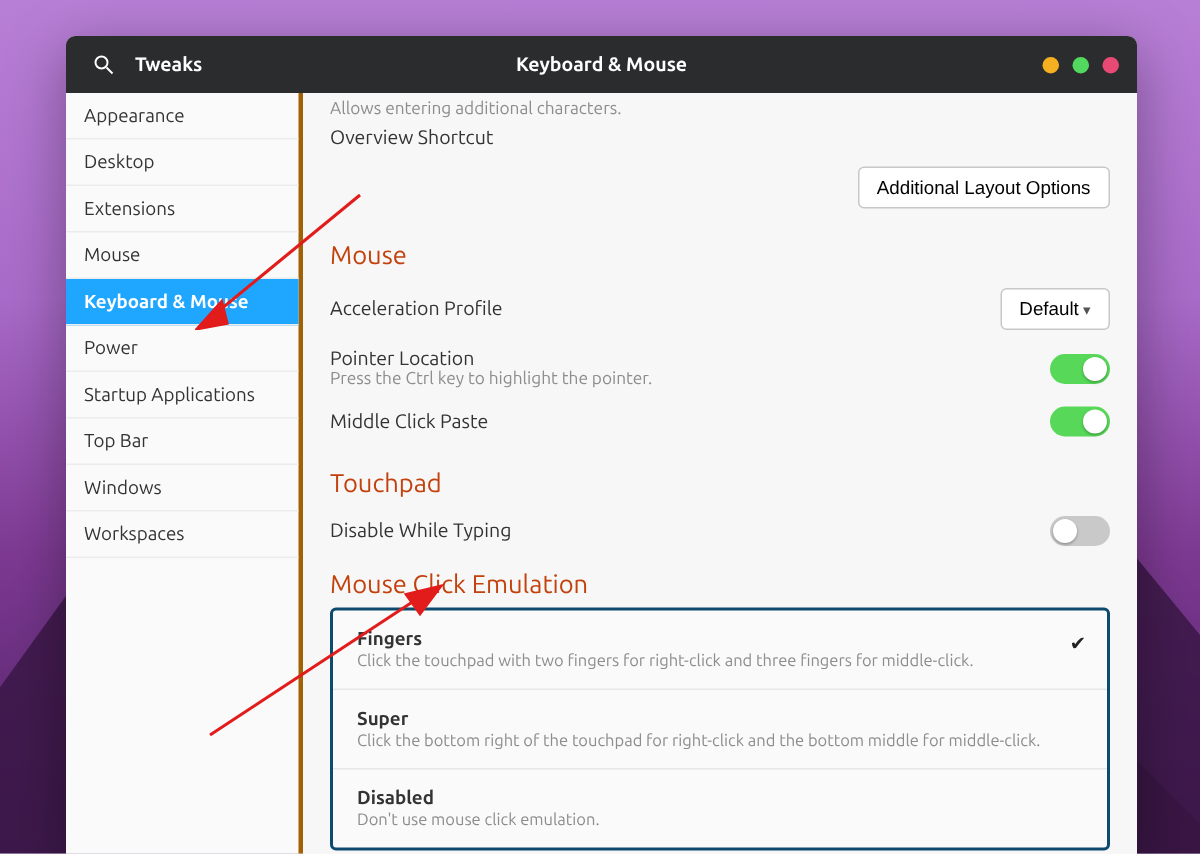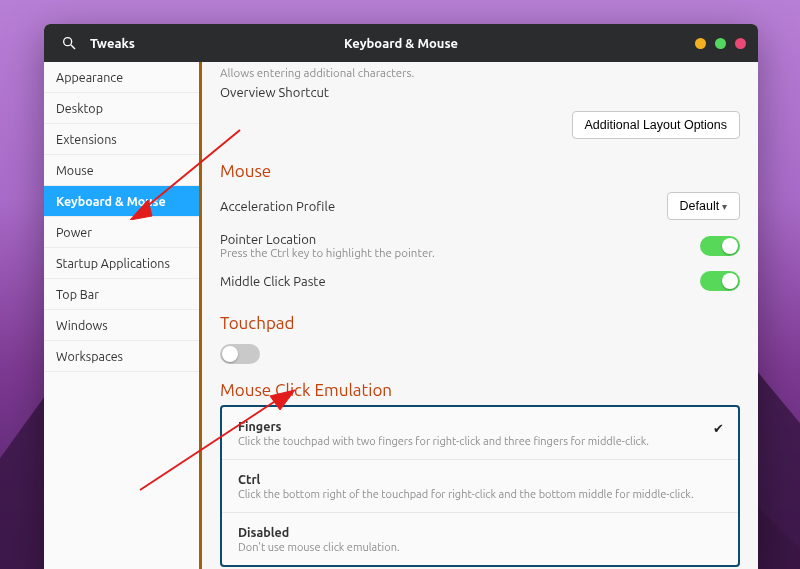--- a/index.html
+++ b/index.html
@@ -161,35 +161,36 @@
       <div class="row">
         <div class="label">Middle Click Paste</div>
         <div id="sw-middle" class="switch on">
             <div class="knob"></div>
           </div>
       </div>
 
       <div class="sectionhdr">Touchpad</div>
 
       <div class="row">
+        <div class="label">Disable While Typing</div>
         <div id="sw-disable" class="switch">
             <div class="knob"></div>
           </div>
       </div>
 
       <div class="sectionhdr" style="margin-top:10px;">Mouse Click Emulation</div>
 
       <div class="emulist" id="emulist">
           <div class="emu-item">
             <div class="t">Fingers</div>
             <div class="d">Click the touchpad with two fingers for right-click and three fingers for middle-click.</div>
             <div class="check">✔</div>
           </div>
           <div class="emu-item">
-            <div class="t">Ctrl</div>
+            <div class="t">Super</div>
             <div class="d">Click the bottom right of the touchpad for right-click and the bottom middle for middle-click.</div>
           </div>
           <div class="emu-item">
             <div class="t">Disabled</div>
             <div class="d">Don't use mouse click emulation.</div>
           </div>
         </div>
 
     </div>
   </div>

